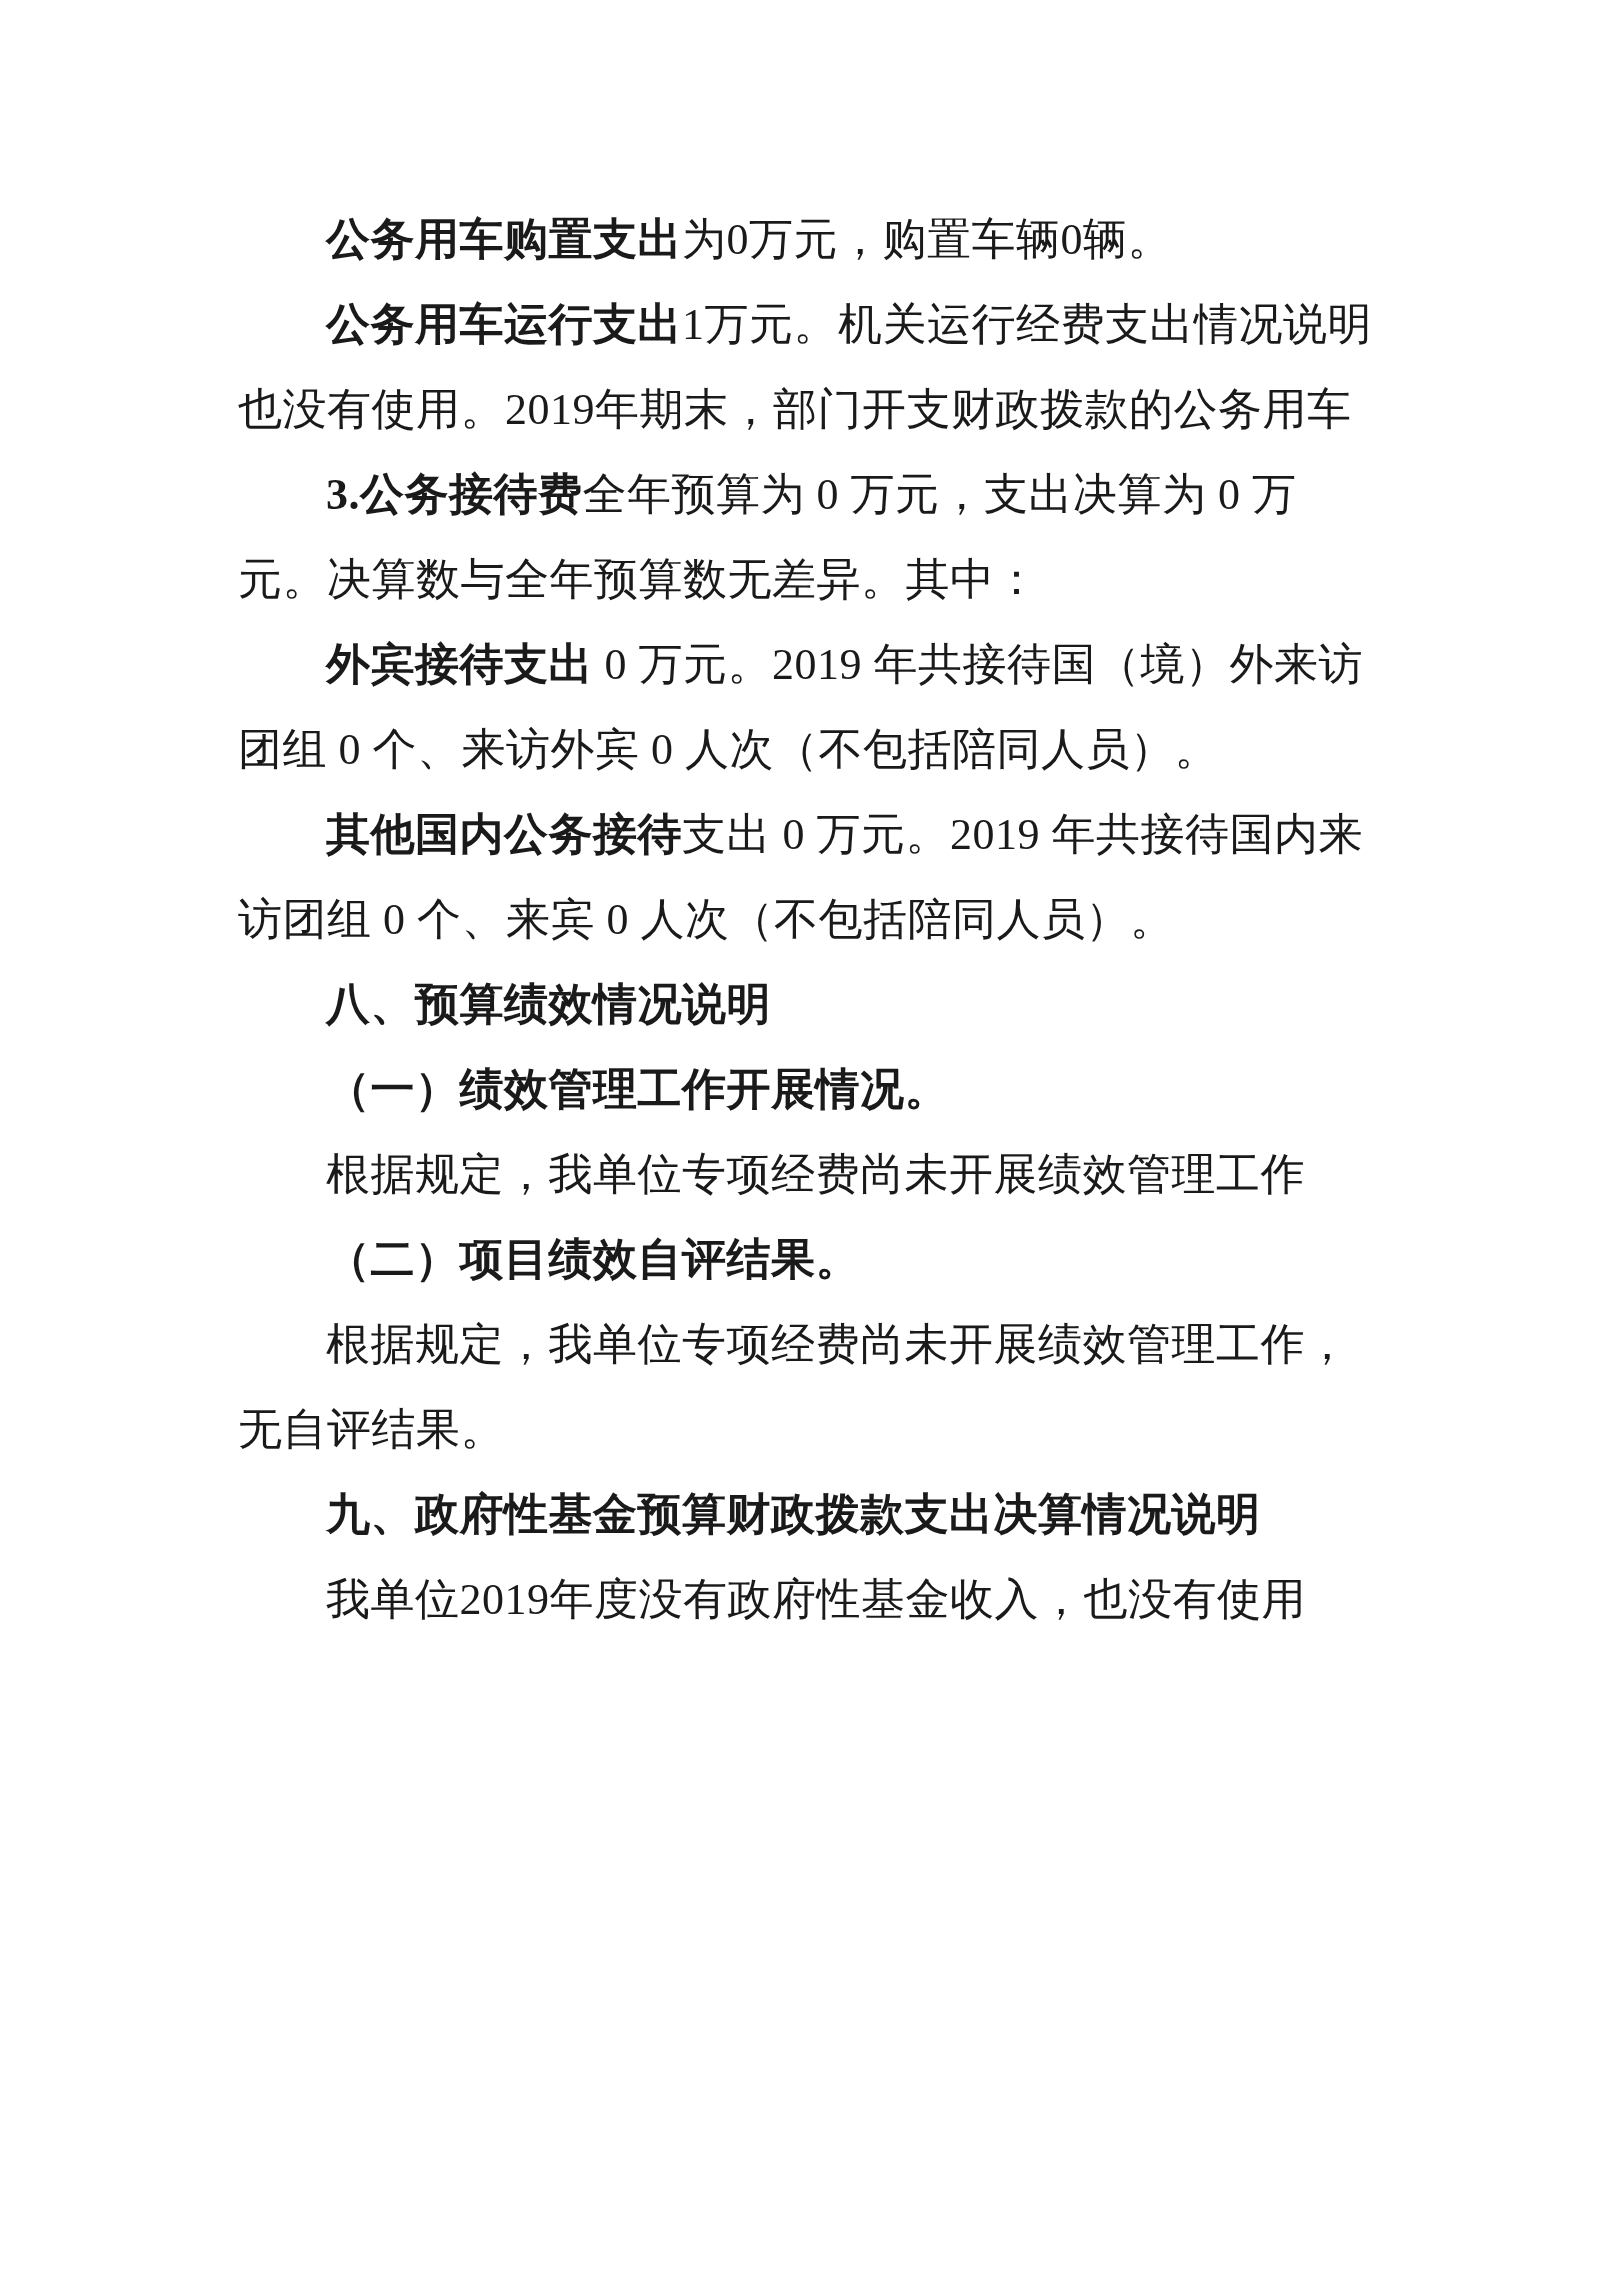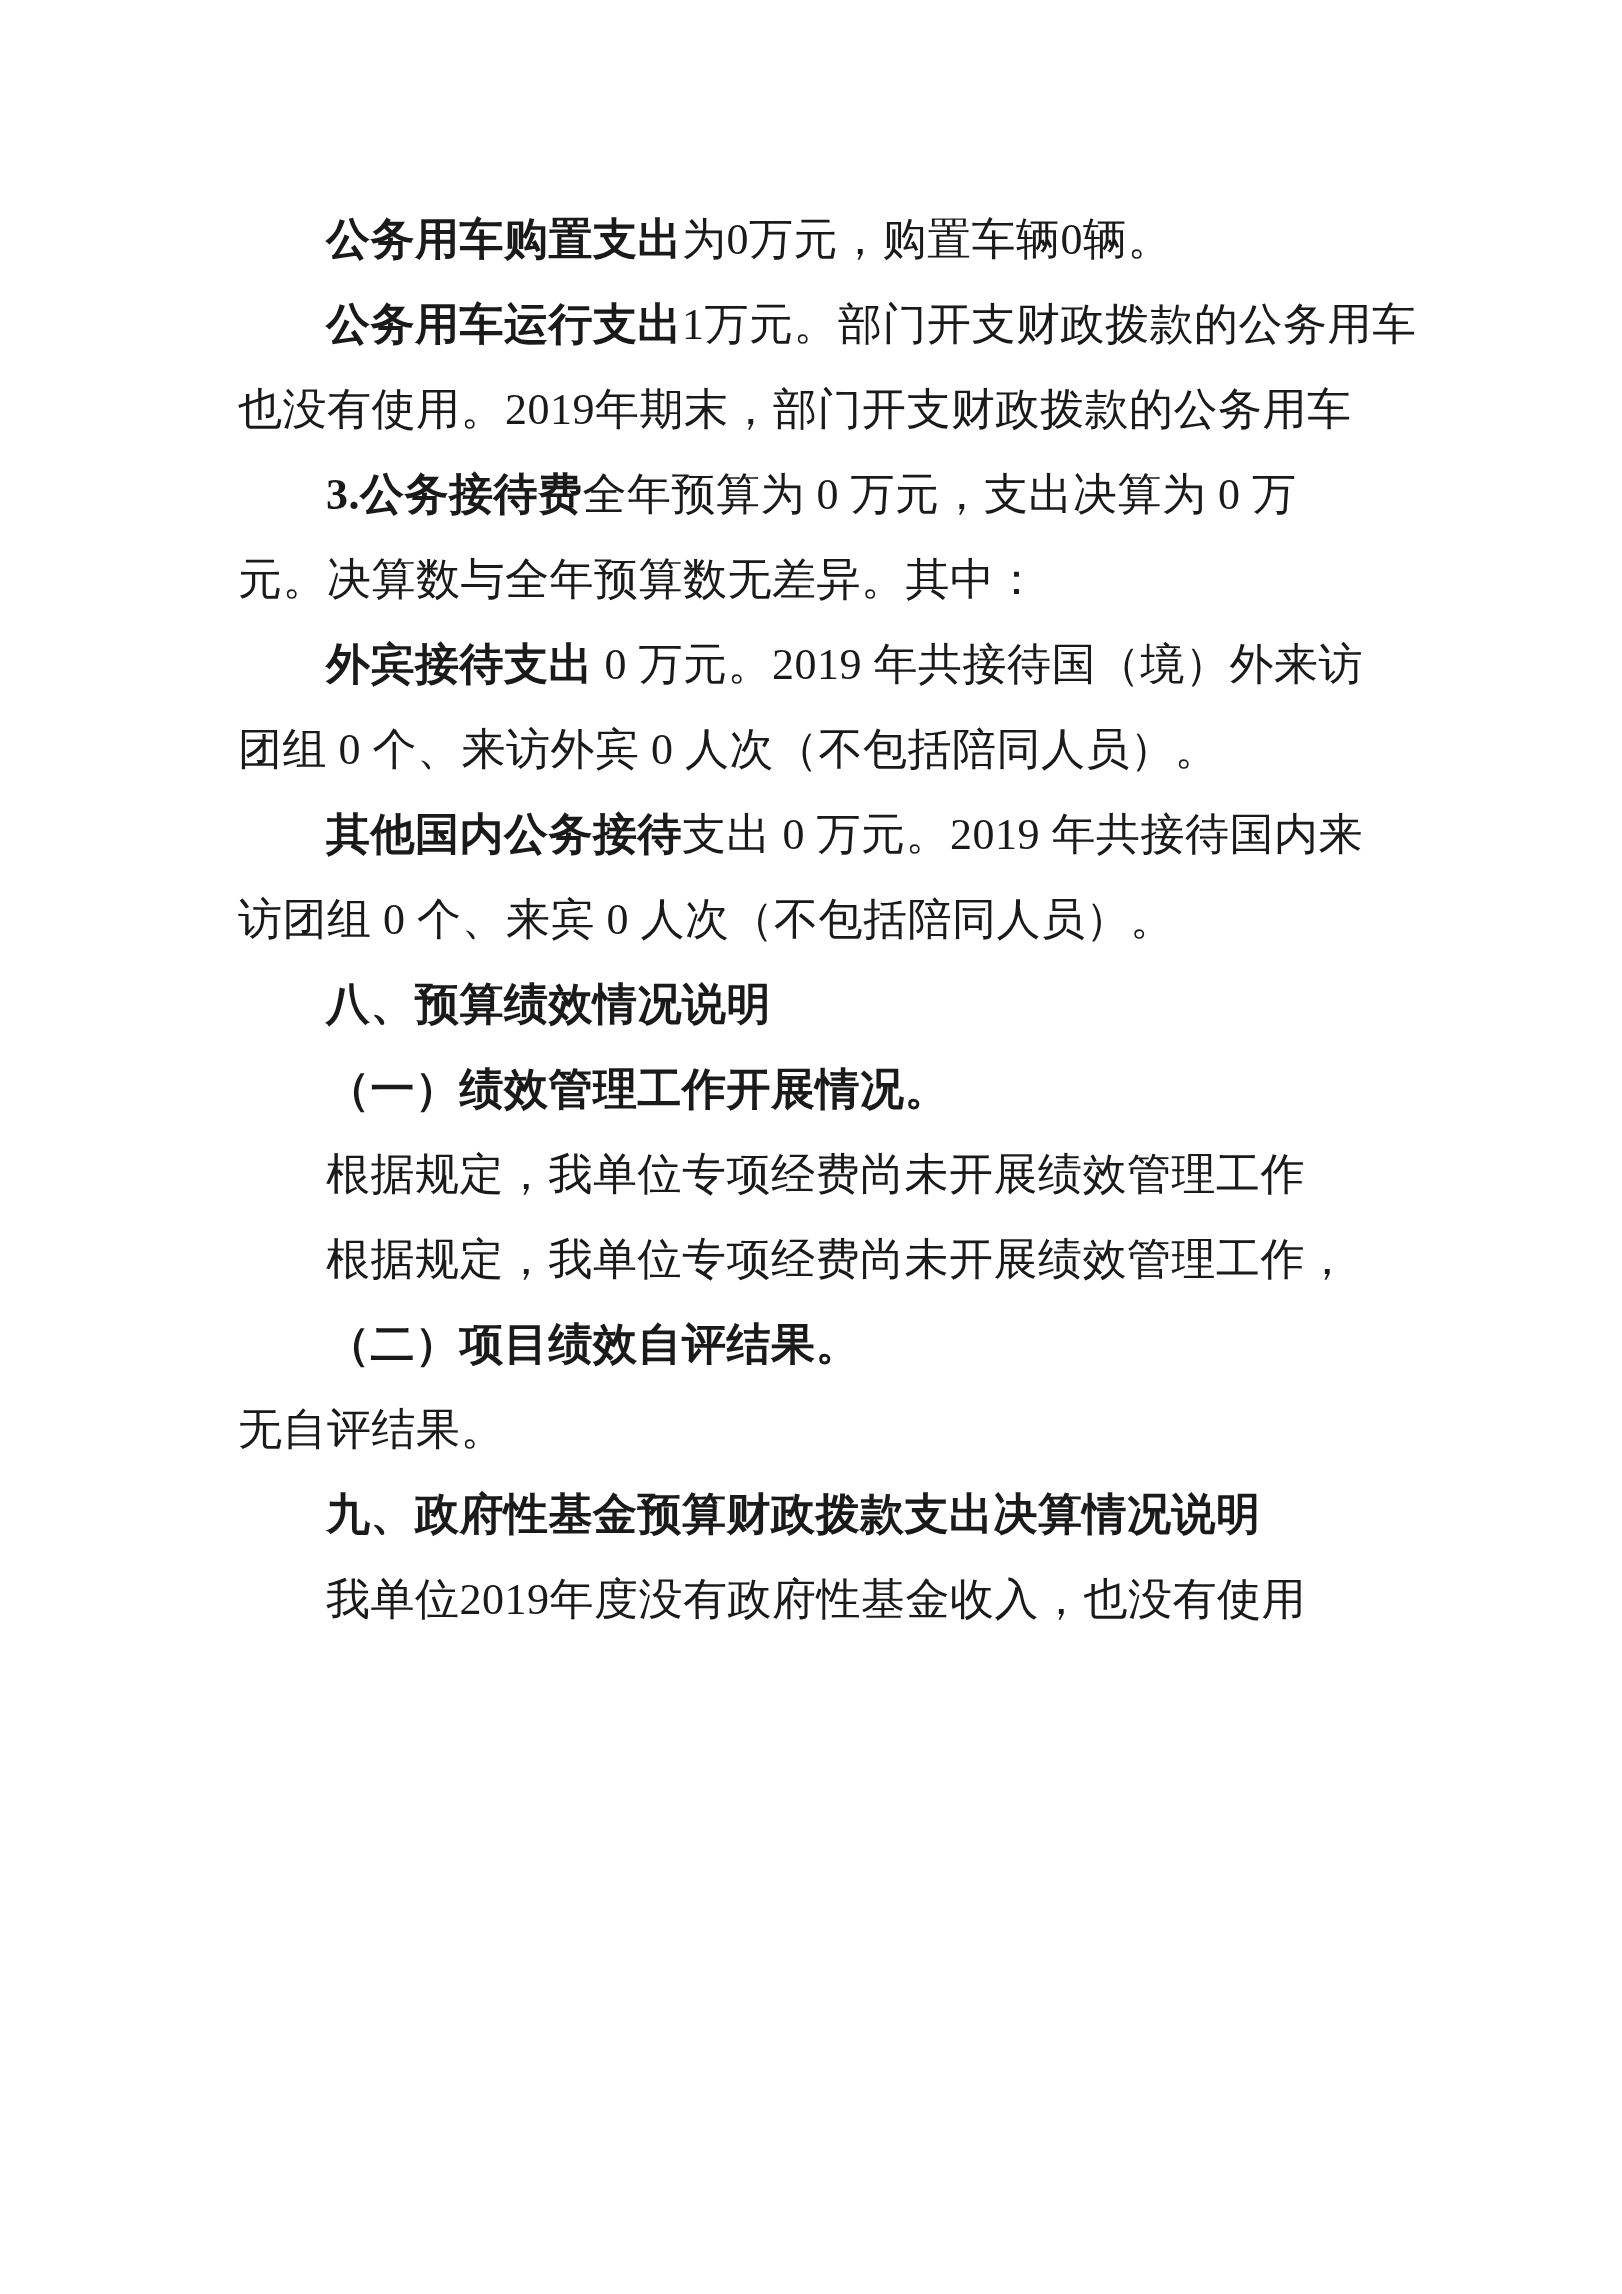--- a/index.html
+++ b/index.html
@@ -35,31 +35,31 @@
   .seg.bold {
     font-weight: 700;
   }
 </style>
 </head>
 <body>
 
 <div class="page">
   <div class="content" style="color: rgb(26, 26, 26);">
       <div class="line indent"><span class="seg bold">公务用车购置支出</span><span class="seg">为0万元，购置车辆0辆。</span></div>
-      <div class="line indent"><span class="seg bold">公务用车运行支出</span><span class="seg">1万元。部门开支财政拨款的公务用车</span></div>
+      <div class="line indent"><span class="seg bold">公务用车运行支出</span><span class="seg">1万元。机关运行经费支出情况说明</span></div>
       <div class="line"><span class="seg">也没有使用。2019年期末，部门开支财政拨款的公务用车</span></div>
       <div class="line indent"><span class="seg bold">3.公务接待费</span><span class="seg">全年预算为 0 万元，支出决算为 0 万</span></div>
       <div class="line"><span class="seg">元。决算数与全年预算数无差异。其中：</span></div>
       <div class="line indent"><span class="seg bold">外宾接待支出</span><span class="seg"> 0 万元。2019 年共接待国（境）外来访</span></div>
       <div class="line"><span class="seg">团组 0 个、来访外宾 0 人次（不包括陪同人员）。</span></div>
       <div class="line indent"><span class="seg bold">其他国内公务接待</span><span class="seg">支出 0 万元。2019 年共接待国内来</span></div>
       <div class="line"><span class="seg">访团组 0 个、来宾 0 人次（不包括陪同人员）。</span></div>
       <div class="line indent"><span class="seg bold">八、预算绩效情况说明</span></div>
       <div class="line indent"><span class="seg bold">（一）绩效管理工作开展情况。</span></div>
       <div class="line indent"><span class="seg">根据规定，我单位专项经费尚未开展绩效管理工作</span></div>
+      <div class="line indent"><span class="seg bold">（二）项目绩效自评结果。</span></div>
       <div class="line indent"><span class="seg">根据规定，我单位专项经费尚未开展绩效管理工作，</span></div>
-      <div class="line indent"><span class="seg bold">（二）项目绩效自评结果。</span></div>
       <div class="line"><span class="seg">无自评结果。</span></div>
       <div class="line indent"><span class="seg bold">九、政府性基金预算财政拨款支出决算情况说明</span></div>
       <div class="line indent"><span class="seg">我单位2019年度没有政府性基金收入，也没有使用</span></div>
     </div>
 </div>
 
 
 </body></html>

